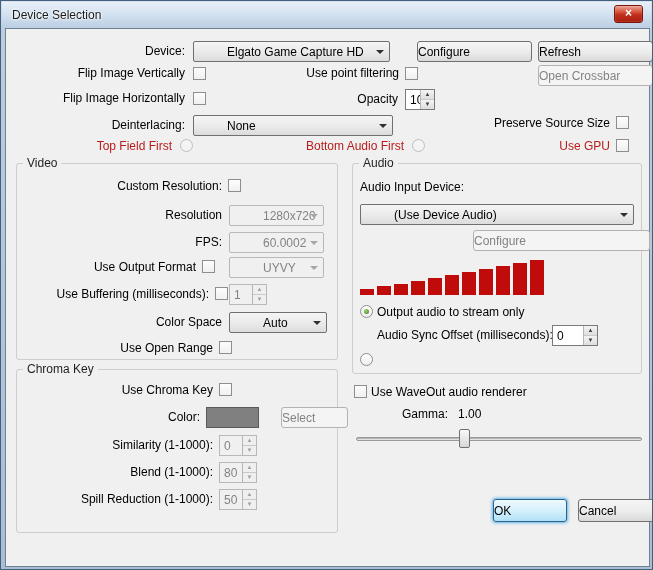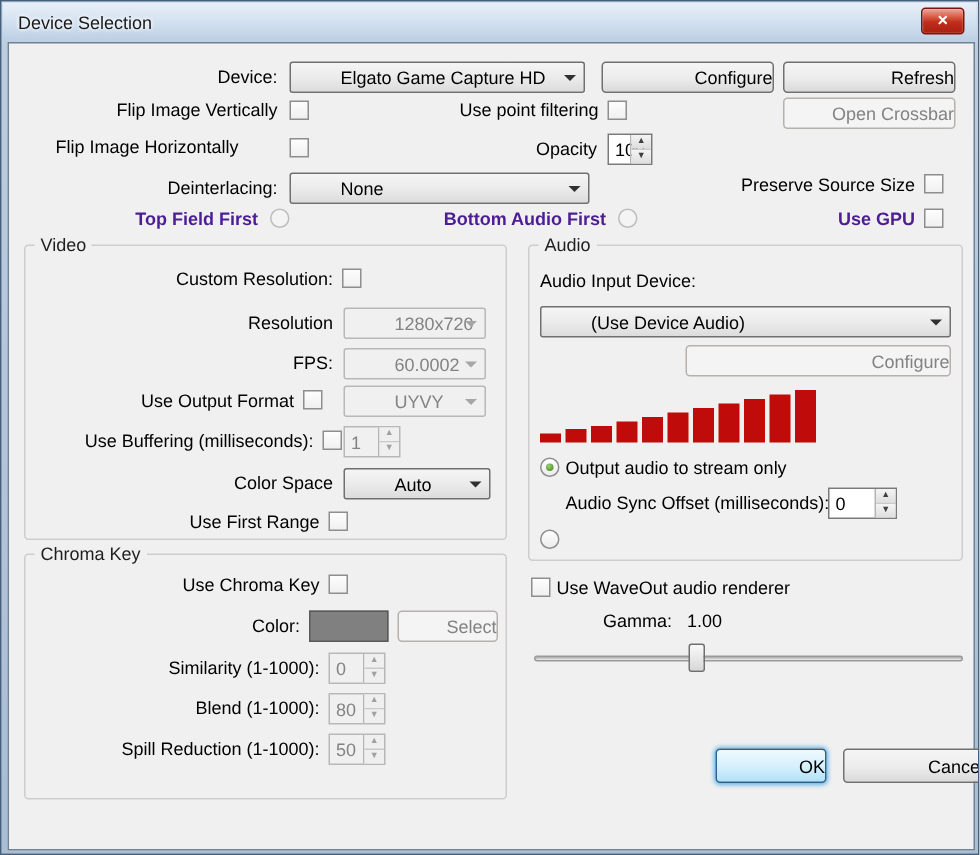--- a/index.html
+++ b/index.html
@@ -17,21 +17,21 @@
     text-shadow:0 0 3px #ffffff, 0 0 3px #ffffff; white-space:nowrap; }
   .close-btn { position:absolute; top:4px; right:9px; width:29px; height:18px;
     border:1px solid #7e140b; border-radius:3px;
     background:linear-gradient(#eba79b 0%,#d6573f 35%,#c02e1d 55%,#a81f10 100%);
     color:#fff; font-weight:bold; font-size:12px; line-height:15px; text-align:center;
     box-shadow:inset 0 0 1px rgba(255,255,255,.7); cursor:default; }
   .content { position:absolute; left:4px; top:27px; width:645px; height:539px;
     background:#f0f0f0; border:1px solid #6d8296; }
 
   .lbl { position:absolute; white-space:nowrap; line-height:13px; color:#000; }
-  .lbl.dis { color:#4c1d95;font-weight:bold; }
+  .lbl.dis { color:#b91c1c; }
 
   .checkbox { position:absolute; width:13px; height:13px;
     background:linear-gradient(#fdfdfd,#f0f0f0); border:1px solid #8e8e8e; }
   .radio { position:absolute; width:13px; height:13px; border-radius:50%;
     background:linear-gradient(#fefefe,#ececec); border:1px solid #8e8e8e; }
   .radio.dis { border-color:#bdbdbd; background:#f4f4f4; }
   .radio .dot { position:absolute; left:3px; top:3px; width:5px; height:5px; border-radius:50%;
     background:radial-gradient(circle at 40% 35%, #9bd56b, #3e7a20); }
 
   .combo { position:absolute; height:21px; border:1px solid #707070; border-radius:2px;
@@ -39,21 +39,21 @@
   .combo .combo-text { position:absolute; left:5px; top:3px; white-space:nowrap;margin-left:28px; }
   .combo .combo-arrow { position:absolute; right:5px; top:8px; width:0; height:0;
     border-left:4px solid transparent; border-right:4px solid transparent;
     border-top:4px solid #303030; }
   .combo.dis { border-color:#b8b8b8; background:#f0f0f0; }
   .combo.dis .combo-text { color:#838383; }
   .combo.dis .combo-arrow { border-top-color:#a6a6a6; }
 
   .btn { position:absolute; border:1px solid #707070; border-radius:3px;
     background:linear-gradient(#f5f5f5,#ececec 55%,#d9d9d9);
-    font-family:inherit; font-size:12px; color:#000; text-align:right; padding:0; }
+    font-family:inherit; font-size:12px; color:#000; text-align:left; padding:0;margin-left:16px; }
   .btn.dis { border-color:#b5b2ad; color:#838383; background:#f4f4f4; }
   .btn.default { border-color:#2c628b;
     background:linear-gradient(#eef9fe,#d4effc 55%,#b1e1f8);
     box-shadow:0 0 3px 1px rgba(70,170,230,.85); }
 
   .spin { position:absolute; height:21px; border:1px solid #7a7a7a; background:#fff; }
   .spin .spin-value { position:absolute; left:4px; top:3px; right:16px; white-space:nowrap; }
   .spin .spin-btns { position:absolute; right:0; top:0; bottom:0; width:14px;
     border-left:1px solid #b5b5b5; display:flex; flex-direction:column; }
   .spin .spin-btn { flex:1; font-size:6px; line-height:8px; text-align:center; color:#404040;
@@ -107,21 +107,21 @@
     </div>
     <button class="btn" style="left:395px;top:12px;width:115px;height:21px">Configure</button>
     <button class="btn" style="left:516px;top:12px;width:115px;height:21px">Refresh</button>
 
     <span class="lbl" style="right:464px;top:38px">Flip Image Vertically</span>
     <span class="checkbox" style="left:187px;top:38px"></span>
     <span class="lbl" style="right:250px;top:38px">Use point filtering</span>
     <span class="checkbox" style="left:399px;top:38px"></span>
     <button class="btn dis" style="left:516px;top:36px;width:115px;height:21px">Open Crossbar</button>
 
-    <span class="lbl" style="right:490px;top:63px">Flip Image Horizontally</span>
+    <span class="lbl" style="right:464px;top:63px">Flip Image Horizontally</span>
     <span class="checkbox" style="left:187px;top:63px"></span>
     <span class="lbl" style="right:251px;top:64px">Opacity</span>
     <div class="spin" style="left:399px;top:60px;width:30px">
       <span class="spin-value">100</span>
       <span class="spin-btns">
           <span class="spin-btn">▲</span>
           <span class="spin-btn">▼</span>
         </span>
     </div>
 
@@ -171,21 +171,21 @@
           <span class="spin-btn">▼</span>
         </span>
     </div>
 
     <span class="lbl" style="right:427px;top:287px">Color Space</span>
     <div class="combo" style="left:223px;top:283px;width:98px">
       <span class="combo-text">Auto</span>
       <span class="combo-arrow"></span>
     </div>
 
-    <span class="lbl" style="right:436px;top:313px">Use First Range</span>
+    <span class="lbl" style="right:436px;top:313px">Use Open Range</span>
     <span class="checkbox" style="left:213px;top:312px"></span>
 
     <span class="lbl" style="right:436px;top:355px">Use Chroma Key</span>
     <span class="checkbox" style="left:213px;top:354px"></span>
 
     <span class="lbl" style="right:449px;top:382px">Color:</span>
     <div class="swatch" style="left: 200px; top: 378px; width: 53px; height: 21px; background: rgb(128, 128, 128);"></div>
     <button class="btn dis" style="left:259px;top:378px;width:67px;height:21px">Select</button>
 
     <span class="lbl" style="right:436px;top:410px">Similarity (1-1000):</span>

